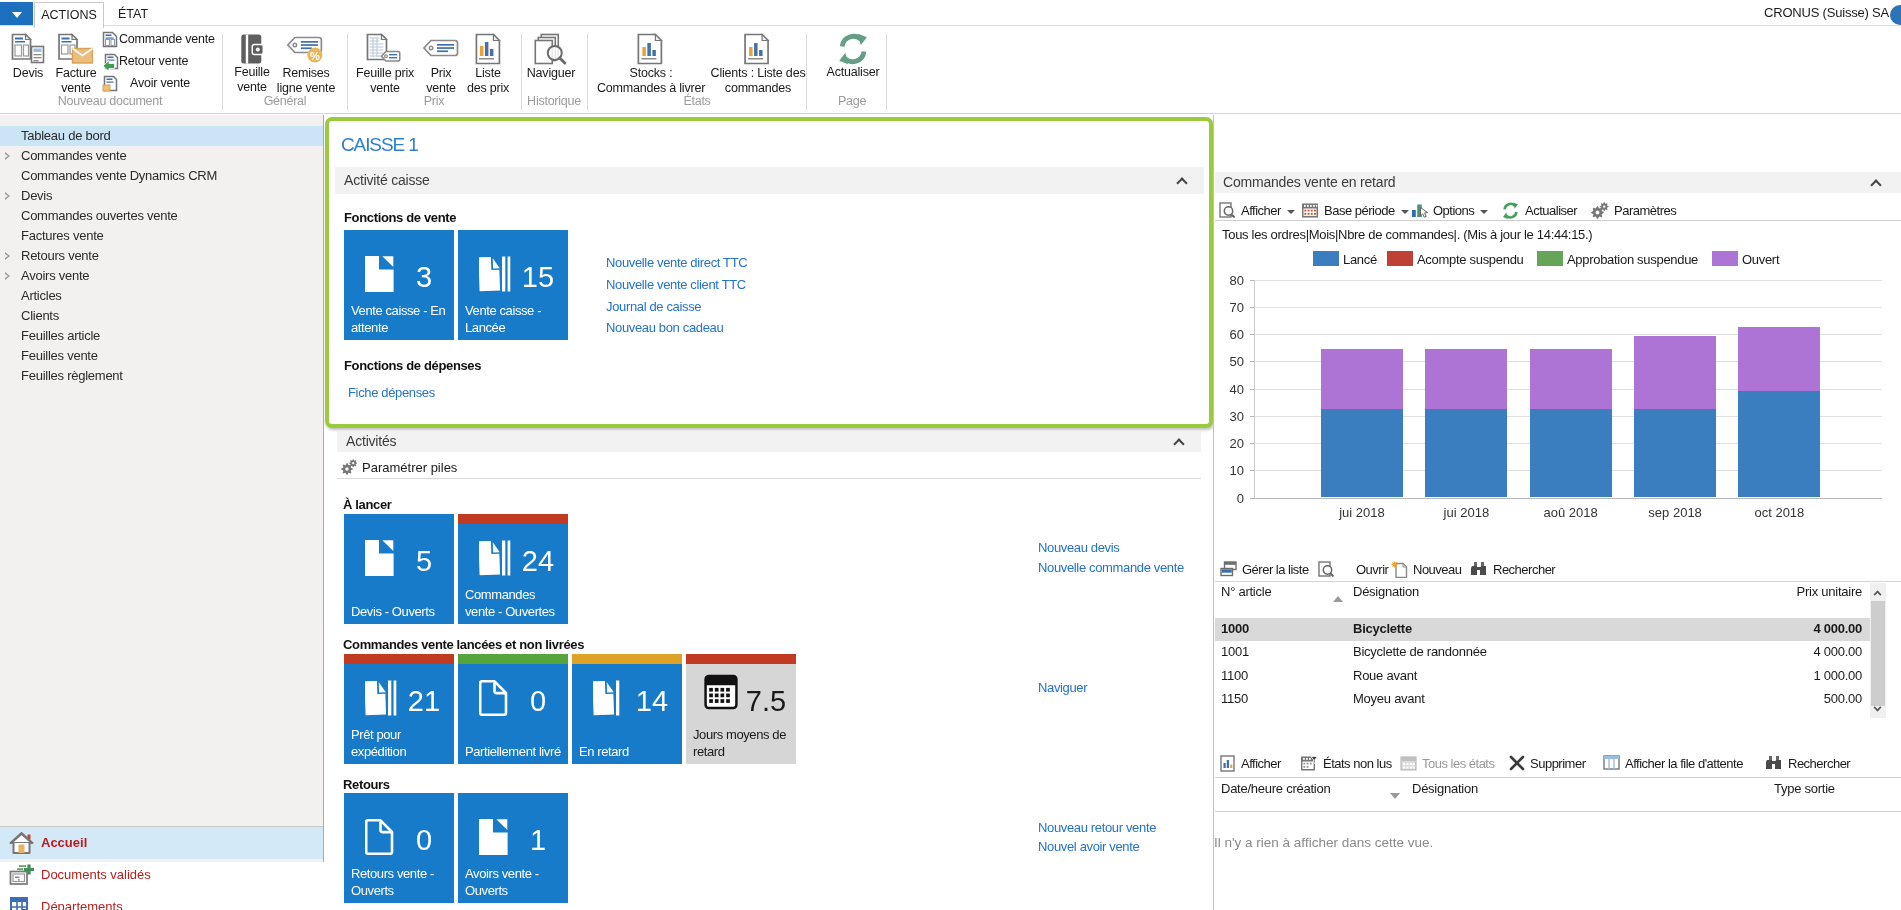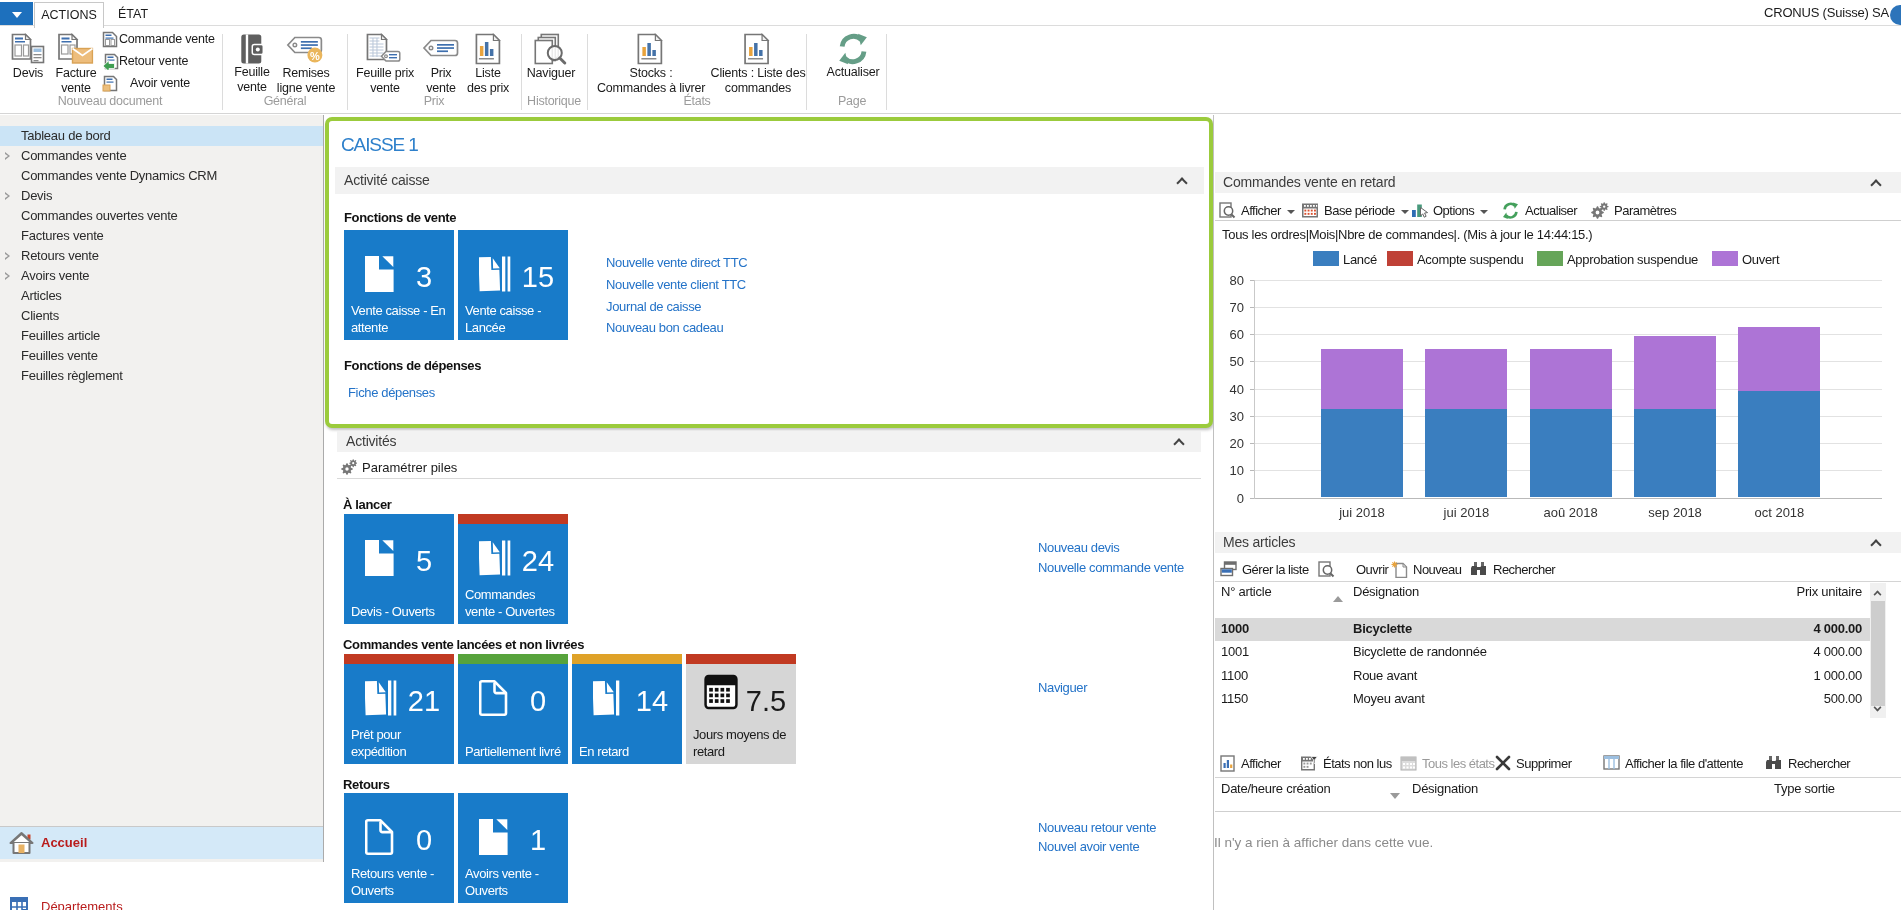--- a/index.html
+++ b/index.html
@@ -233,20 +233,29 @@
   <div class="nav" style="top:231px">Feuilles vente</div>
   <div class="nav" style="top:251px">Feuilles règlement</div>
   <div id="sbsep"></div>
   <div class="bignav sel" style="top:712px"><svg width="25" height="25" viewBox="0 0 25 25">
         <path d="M18.5 3.5h3v5h-3z" fill="#c8452c"></path>
         <path d="M12.5 2L1.5 12h3v10h16V12h3z" fill="#fff" stroke="#777" stroke-width="2" stroke-linejoin="round"></path>
         <path d="M12.5 2L1.5 12h22z" fill="#777"></path>
         <path d="M12.5 4.2L4.8 11h15.4z" fill="#fff"></path>
         <rect x="9.5" y="13.5" width="6" height="8.5" fill="#e8b264"></rect>
       </svg>Accueil</div>
+  <div class="bignav" style="top:744px"><svg width="25" height="25" viewBox="0 0 25 25">
+        <rect x="1.5" y="8.5" width="16.5" height="12.5" fill="#fff" stroke="#777" stroke-width="1.7"></rect>
+        <rect x="4" y="11" width="11.5" height="7.5" fill="none" stroke="#999" stroke-width="1.2"></rect>
+        <rect x="6" y="13.5" width="4.5" height="1.6" fill="#888"></rect>
+        <rect x="9" y="16" width="1.6" height="1.6" fill="#888"></rect>
+        <rect x="8" y="5.2" width="6" height="1.9" fill="#6da06b"></rect>
+        <rect x="10" y="2.2" width="7" height="1.9" fill="#6da06b"></rect>
+        <path d="M18.4 1.5h3.2v3.4H25v3.2h-3.4v3.4h-3.2V8.1H15V4.9h3.4z" fill="#3f8f57"></path>
+      </svg>Documents validés</div>
   <div class="bignav" style="top:776px"><svg width="25" height="25" viewBox="0 0 25 25">
         <rect x="2" y="3" width="16" height="14" fill="#fff" stroke="#3a6fb5" stroke-width="2"></rect>
         <rect x="2" y="3" width="16" height="4" fill="#3a6fb5"></rect>
         <path d="M2 12h16M8 7v10M13 7v10" stroke="#3a6fb5" stroke-width="1.6"></path>
         <rect x="13" y="14" width="5" height="8" fill="#2e68b0"></rect>
         <rect x="19" y="17" width="4" height="5" fill="#e59a3c"></rect>
       </svg>Départements</div>
 </div>
 
 <div id="greenbox">
@@ -486,21 +495,20 @@
     <div class="abs" style="left:420.1px;top:293.9px;width:82px;height:88.6px;background:#3a7ebf"></div>
     <div class="abs" style="left:524.4px;top:212.1px;width:82px;height:63.6px;background:#ad74d6"></div>
     <div class="abs" style="left:524.4px;top:275.7px;width:82px;height:106.8px;background:#3a7ebf"></div>
     <div class="xlab" style="left:96px;top:390px">jui 2018</div>
     <div class="xlab" style="left:200.4px;top:390px">jui 2018</div>
     <div class="xlab" style="left:304.7px;top:390px">aoû 2018</div>
     <div class="xlab" style="left:409.1px;top:390px">sep 2018</div>
     <div class="xlab" style="left:513.4px;top:390px">oct 2018</div>
   </div>
 
-  <div class="rhead" style="top:417px">Mes articles<span class="chev"></span></div>
   <div class="tbi" style="left:6px;top:447px"><svg width="17" height="16" viewBox="0 0 17 16">
         <rect x="4.5" y="1" width="11.5" height="7.5" fill="#fff" stroke="#6e6e6e" stroke-width="1.4"></rect>
         <rect x="4.5" y="1" width="11.5" height="2.8" fill="#6e6e6e"></rect>
         <rect x="1" y="7.5" width="11.5" height="7" fill="#fff" stroke="#6e6e6e" stroke-width="1.4"></rect>
         <rect x="1.8" y="8.3" width="10" height="3.4" fill="#3a6fb5"></rect>
       </svg><span style="margin-left:22px">Gérer la liste</span></div>
   <div class="tbi" style="left:104px;top:447px"><svg width="17" height="17" viewBox="0 0 17 17">
         <rect x="1" y="1" width="11" height="14" fill="#fff" stroke="#777" stroke-width="1.4"></rect>
         <circle cx="9.5" cy="9" r="4.2" fill="#fff" stroke="#666" stroke-width="1.5"></circle>
         <path d="M12.5 12.5l3 3" stroke="#666" stroke-width="2"></path>
@@ -575,21 +583,21 @@
           <rect x="3" y="8" width="2" height="2"></rect>
           <rect x="6.5" y="8" width="2" height="2"></rect>
           <rect x="10" y="8" width="2" height="2"></rect>
           <rect x="13" y="8" width="2" height="2"></rect>
           <rect x="3" y="11.5" width="2" height="2"></rect>
           <rect x="6.5" y="11.5" width="2" height="2"></rect>
           <rect x="10" y="11.5" width="2" height="2"></rect>
           <rect x="13" y="11.5" width="2" height="2"></rect>
         </g>
       </svg><span style="margin-left:22px">Tous les états</span></div>
-  <div class="tbi" style="left:281px;top:641px"><svg width="16" height="16" viewBox="0 0 16 16">
+  <div class="tbi" style="left:295px;top:641px"><svg width="16" height="16" viewBox="0 0 16 16">
         <path d="M2 2l12 12M14 2L2 14" stroke="#3a3a3a" stroke-width="2.6" stroke-linecap="round"></path>
       </svg><span style="margin-left:21px">Supprimer</span></div>
   <div class="tbi" style="left:389px;top:641px"><svg width="17" height="16" viewBox="0 0 17 16">
         <rect x="1" y="1" width="15" height="13" fill="#fff" stroke="#777" stroke-width="1.4"></rect>
         <rect x="1" y="1" width="15" height="3" fill="#9cbfe0"></rect>
         <path d="M6 4v10M11 4v10" stroke="#9cbfe0" stroke-width="1.4"></path>
       </svg><span style="margin-left:22px">Afficher la file d'attente</span></div>
   <div class="tbi" style="left:551px;top:641px"><svg width="18" height="16" viewBox="0 0 18 16">
         <path d="M2 5h5v9H1V7zM11 5h5v9h-6V7z" fill="#4a4a4a"></path>
         <rect x="7" y="6" width="4" height="3" fill="#4a4a4a"></rect>

